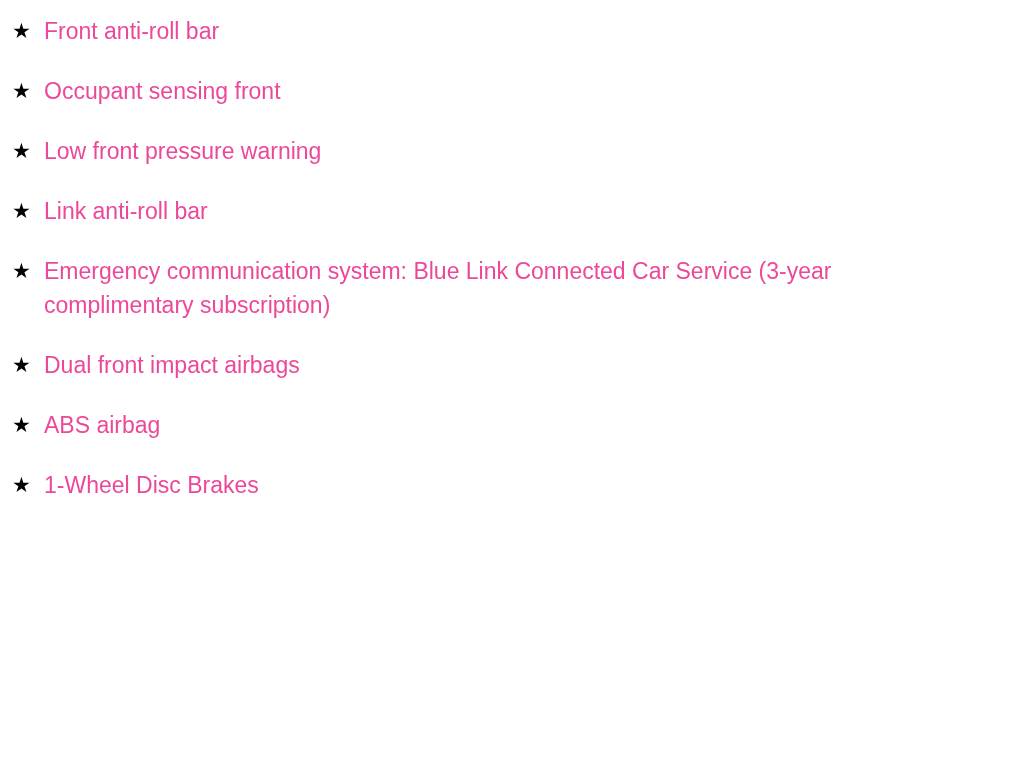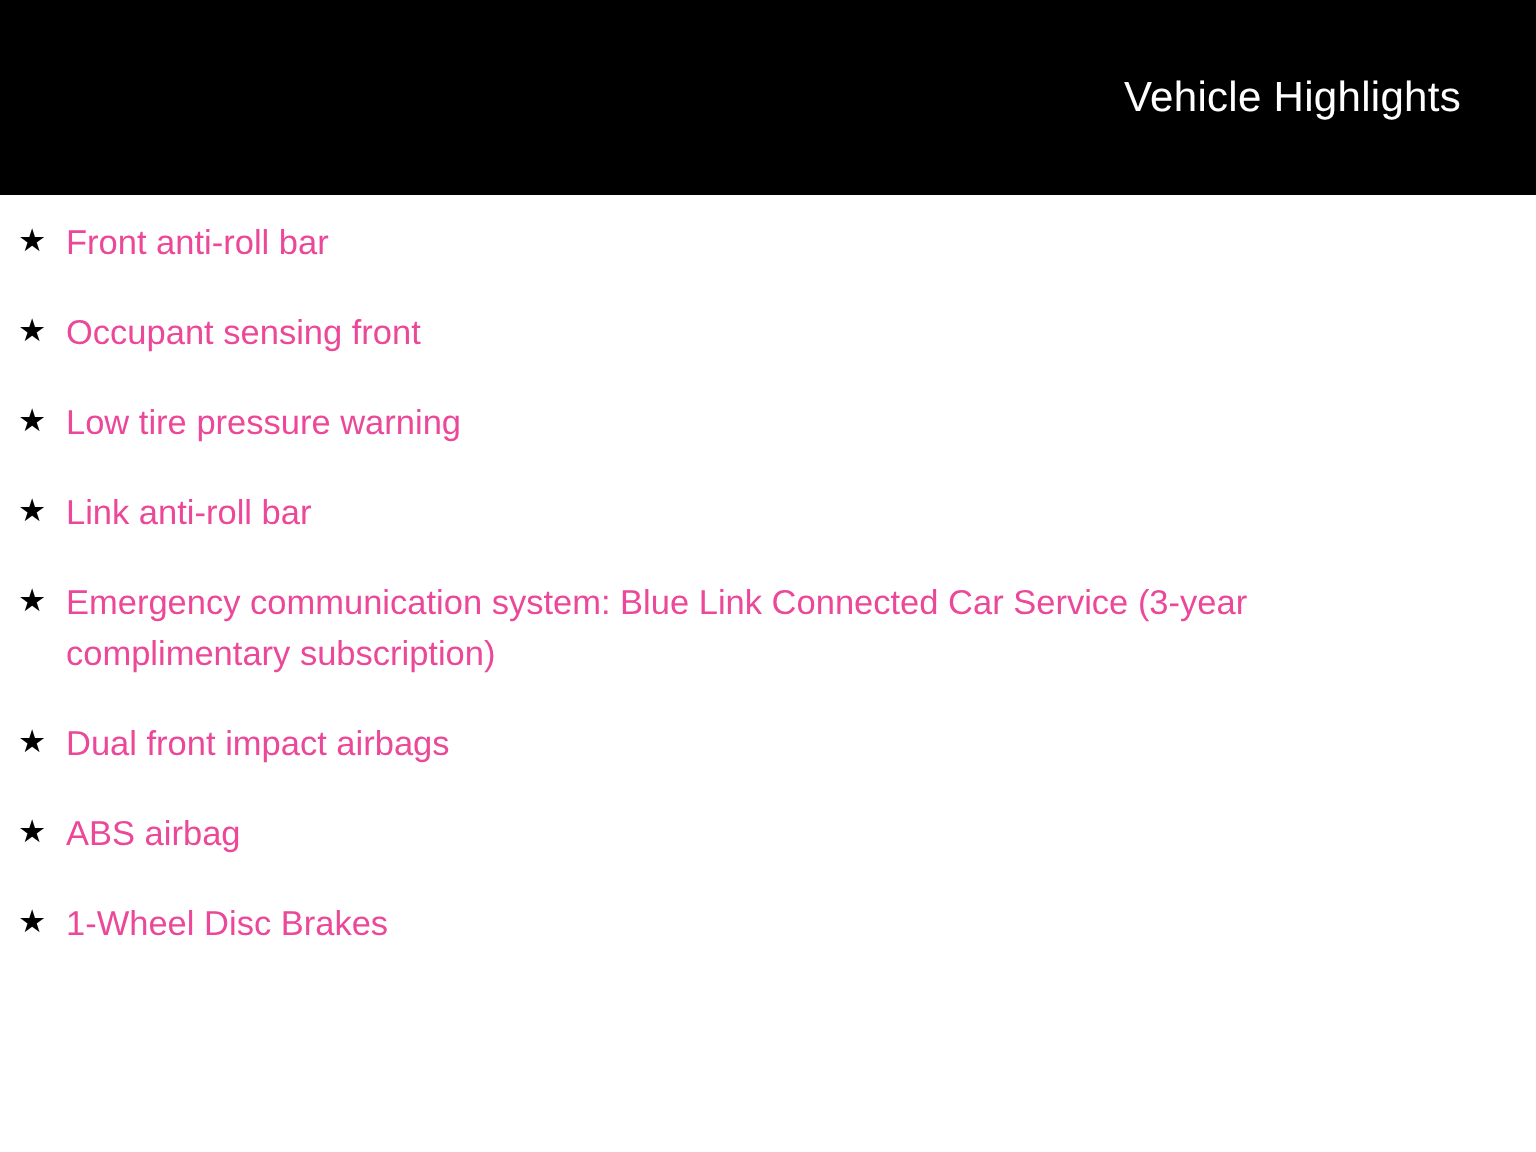--- a/index.html
+++ b/index.html
@@ -64,40 +64,37 @@
     font-size: 23px;
     line-height: 34px;
     font-weight: 400;
   }
 </style>
 </head>
 <body>
 
 <div class="page">
 
-  <div class="header-bar">
-    <div class="header-title">Vehicle Highlights</div>
-  </div>
 
   <div class="content">
     <ul class="feature-list">
 
       <li class="feature-item">
         <span class="bullet-star">★</span>
         <span class="feature-text">Front anti-roll bar</span>
       </li>
 
       <li class="feature-item">
         <span class="bullet-star">★</span>
         <span class="feature-text">Occupant sensing front</span>
       </li>
 
       <li class="feature-item">
         <span class="bullet-star">★</span>
-        <span class="feature-text">Low tire pressure warning</span>
+        <span class="feature-text">Low front pressure warning</span>
       </li>
 
       <li class="feature-item">
         <span class="bullet-star">★</span>
         <span class="feature-text">Link anti-roll bar</span>
       </li>
 
       <li class="feature-item">
         <span class="bullet-star">★</span>
         <span class="feature-text">Emergency communication system: Blue Link Connected Car Service (3-year complimentary subscription)</span>

